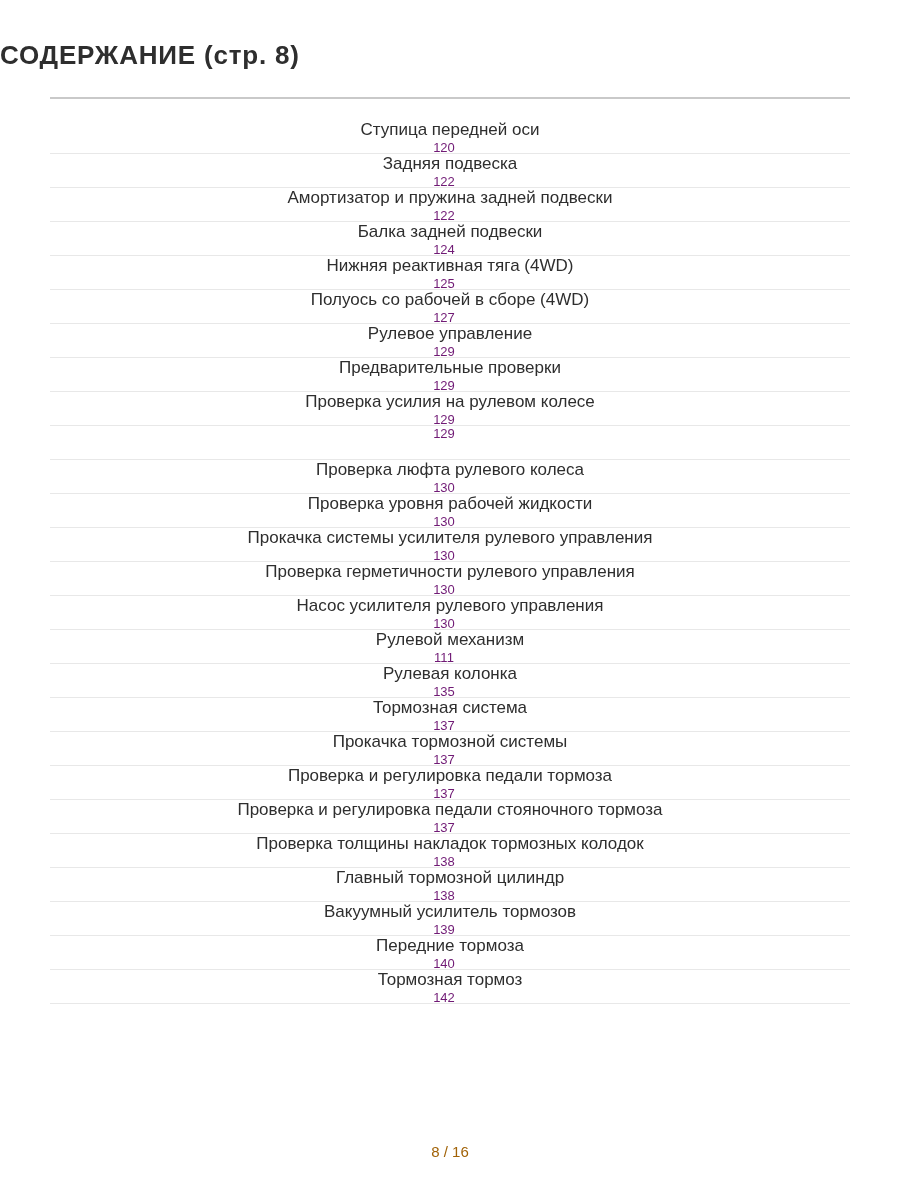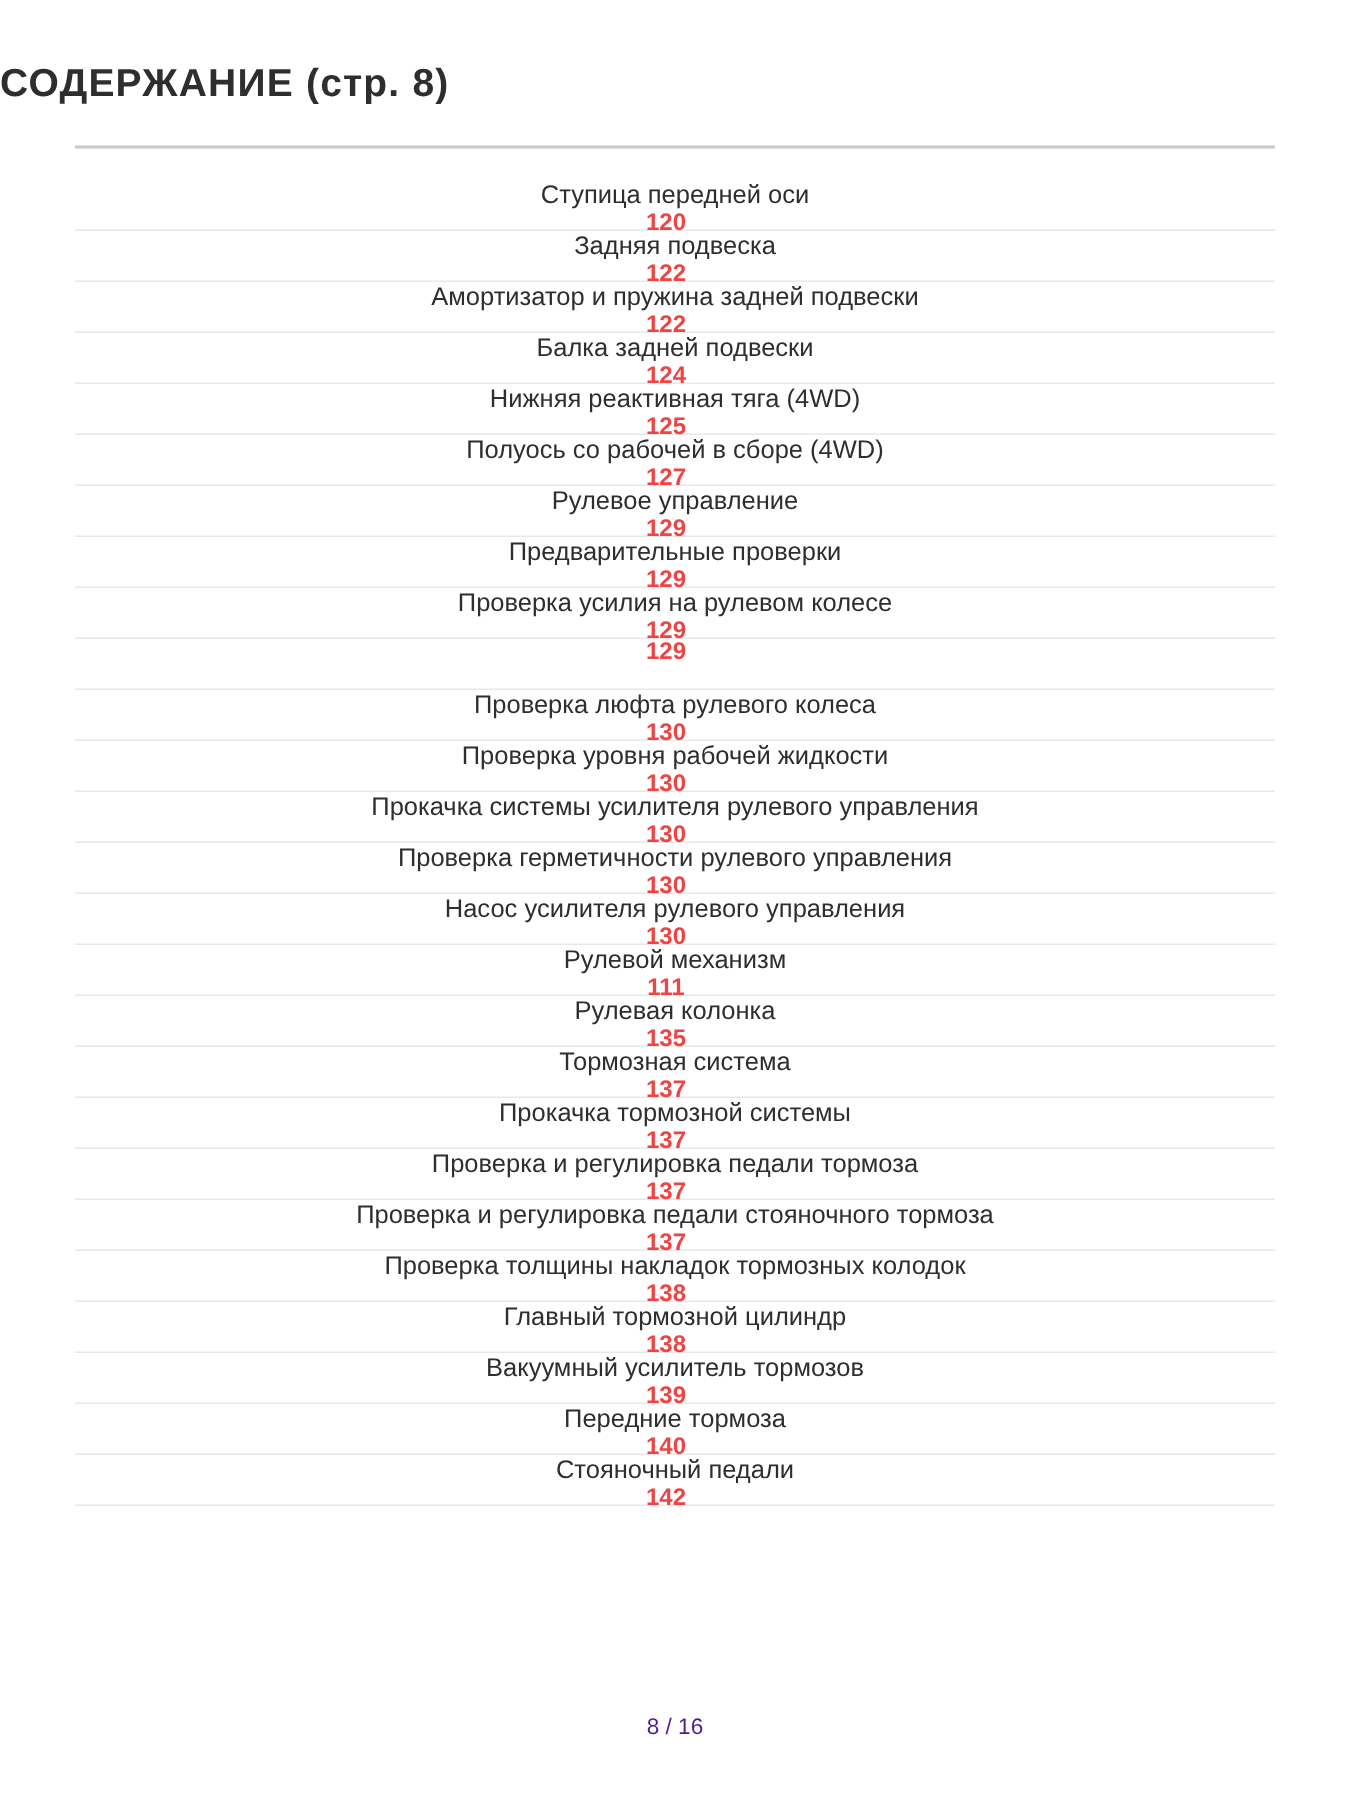--- a/index.html
+++ b/index.html
@@ -36,34 +36,33 @@
     border-bottom: 1px solid #e8e8e8;
     cursor: default;
     flex-direction: column;
   }
   .toc-label {
     font-size: 17px;
     color: #2e2e2e;
     white-space: nowrap;
   }
   .toc-page {
-    font-size: 16px;
-    color: #ef4444;
+    font-size: 13px;
+    color: #701a75;
     padding-right: 12px;
     white-space: nowrap;
-    font-weight: bold;
   }
   .page-footer {
     position: absolute;
     top: 1143px;
     left: 0;
     width: 100%;
     text-align: center;
     font-size: 15px;
-    color: #4c1d95;
+    color: #a16207;
   }
 </style>
 </head>
 <body>
 
 <div class="page">
 
   <h1 class="page-title">СОДЕРЖАНИЕ (стр. 8)</h1>
 
   <hr class="title-divider">
@@ -189,20 +188,20 @@
     <span class="toc-page">139</span>
   </div>
 
   <div class="toc-row">
     <span class="toc-label">Передние тормоза</span>
     <span class="toc-page">140</span>
   </div>
 
 
   <div class="toc-row">
-    <span class="toc-label">Стояночный педали</span>
+    <span class="toc-label">Тормозная тормоз</span>
     <span class="toc-page">142</span>
   </div>
 </div>
 
   <div class="page-footer">8 / 16</div>
 
 </div>
 
 </body></html>

